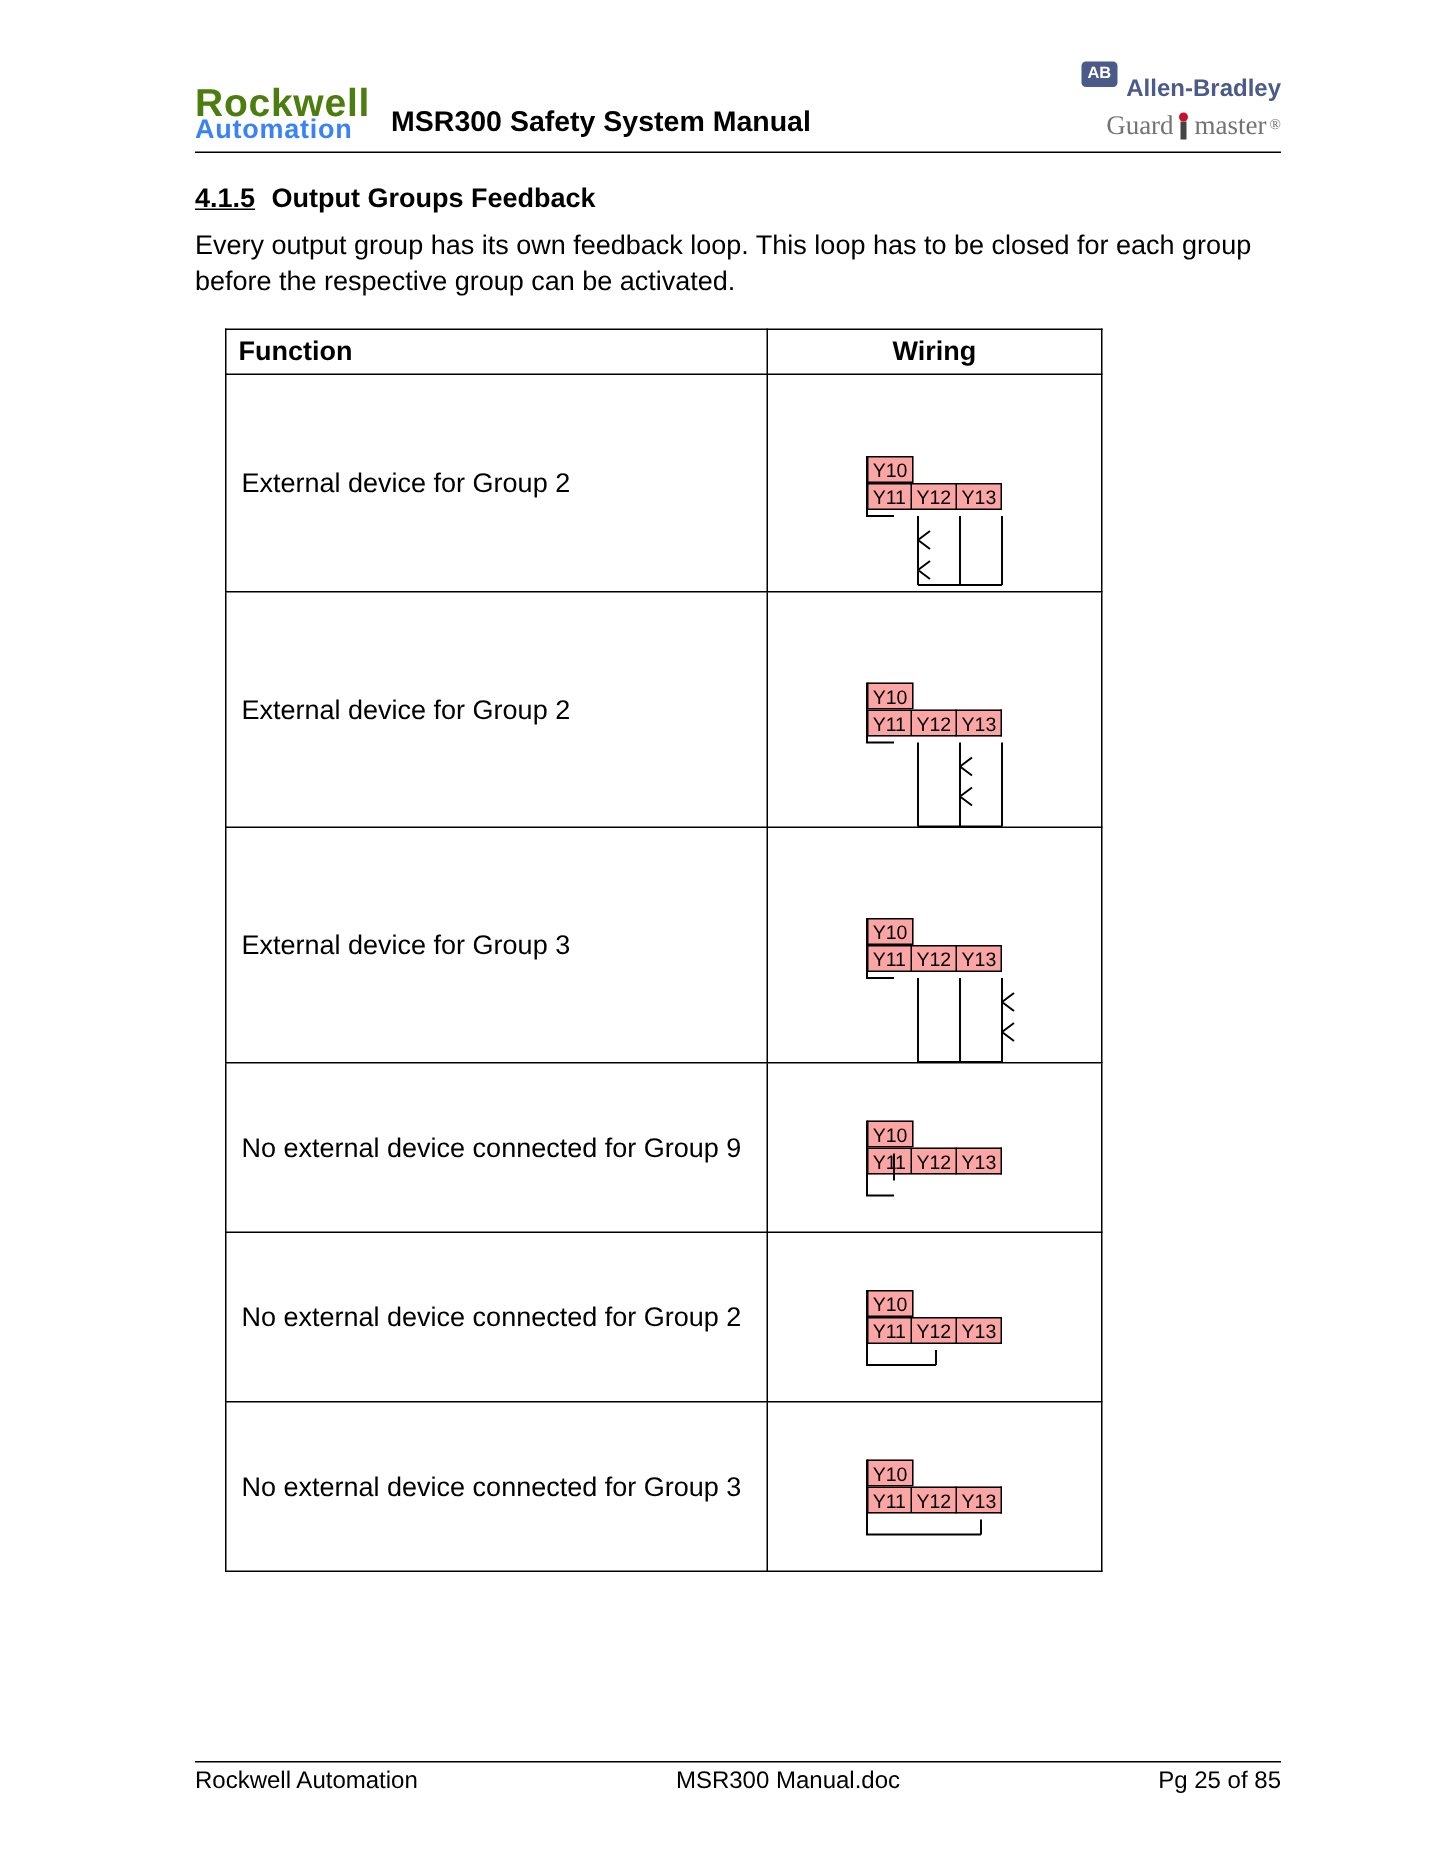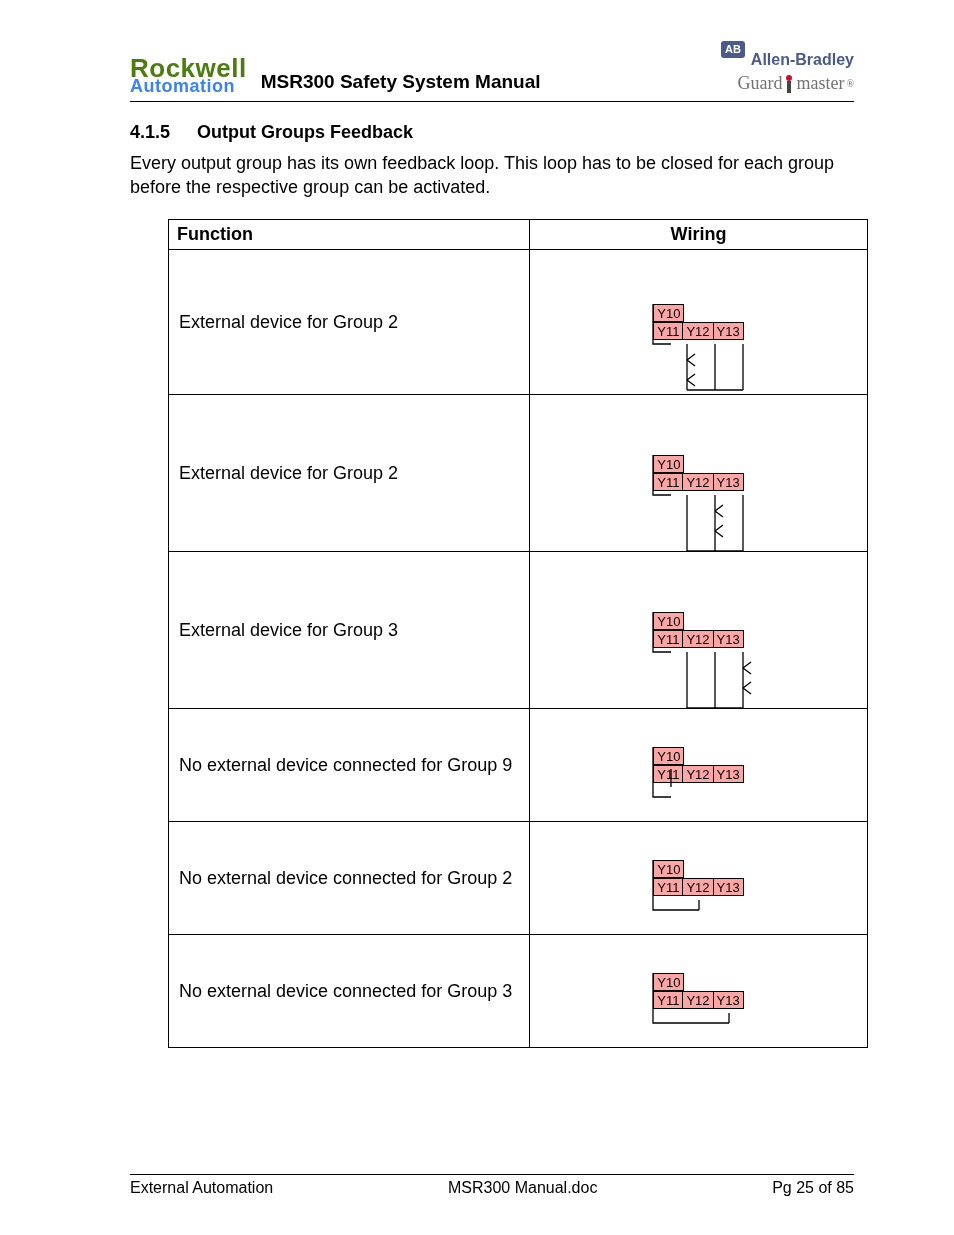--- a/index.html
+++ b/index.html
@@ -112,31 +112,32 @@
     width: 4px; height: 12px;
     background: #444;
   }
   .section-heading {
     font-weight: bold;
     font-size: 18px;
     margin: 14px 0 8px 0;
   }
   .section-num {
     display: inline-block;
-    margin-right: 22px;
+    margin-right: 6px;
+    text-decoration: underline;
   }
   .body-text {
     font-size: 18px;
     line-height: 1.35;
     margin: 8px 0 20px 0;
   }
   table.feedback {
     border-collapse: collapse;
-    width: 700px;
-    margin-left: 38px;
+    width: 585px;
+    margin-left: 20px;
   }
   table.feedback th, table.feedback td {
     border: 1.5px solid #000;
     vertical-align: middle;
     font-size: 18px;
   }
   table.feedback th {
     font-weight: bold;
     text-align: left;
     padding: 4px 8px;
@@ -377,16 +378,16 @@
             </div>
           </span>
         </span>
       </td>
     </tr>
   </tbody>
     </table>
 </div>
 
 <div class="footer">
-  <span>External Automation</span>
+  <span>Rockwell Automation</span>
   <span>MSR300 Manual.doc</span>
   <span>Pg 25 of 85</span>
 </div>
 
 </body></html>

